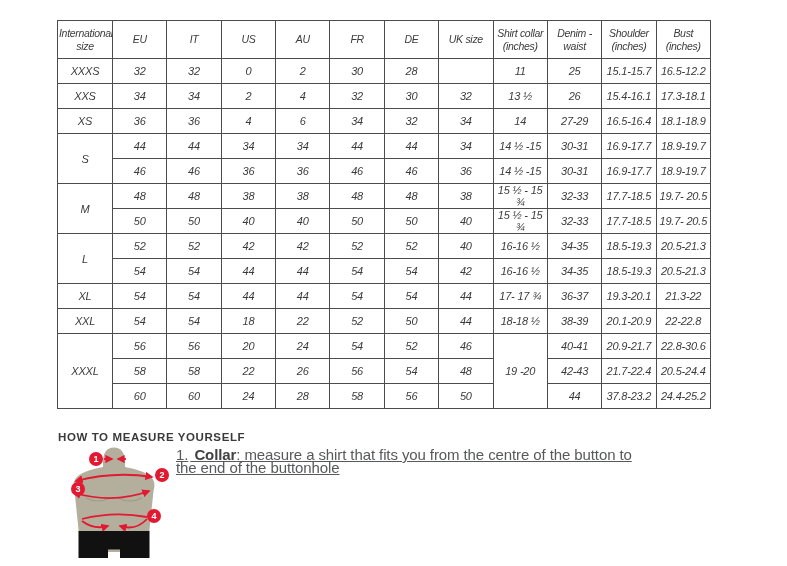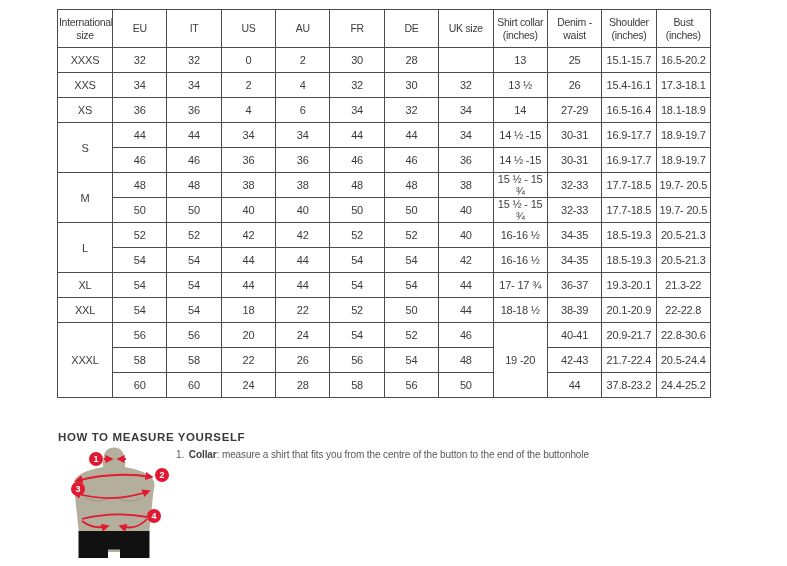--- a/index.html
+++ b/index.html
@@ -1,42 +1,42 @@
 <!DOCTYPE html>
 <html><head>
 <meta charset="utf-8">
 <style>
   html,body { margin:0; padding:0; }
   body {
     width:787px; height:566px; background:#ffffff; position:relative;
     font-family:"Liberation Sans", sans-serif; overflow:hidden;
   }
   table.size-table {
-    position:absolute; left:57px; top:9px; width:654px;
-    border-collapse:collapse; table-layout:fixed;
+    position:absolute; left:57px; top:20px; width:654px;
+    border-collapse:collapse; table-layout:fixed;font-style:italic;
   }
   .size-table col.c0 { width:55px; }
   .size-table th, .size-table td {
     border:1px solid #4c4c4c; text-align:center; vertical-align:middle;
     color:#3b3b3b; padding:0 1px; overflow:hidden;
   }
   .size-table th {
     height:37px; font-size:10.5px; font-weight:400; line-height:1.2;
     letter-spacing:-0.3px;
   }
   .size-table td {
     height:24px; font-size:11px; letter-spacing:-0.2px; font-weight:400;
   }
   .measure-heading {
     position:absolute; left:58px; top:431px; font-size:11.5px;
     font-weight:bold; color:#3a3a3a; letter-spacing:0.6px;
   }
   .figure-wrap { position:absolute; left:56px; top:446px; width:118px; height:120px; }
   .steps { position:absolute; left:176px; top:448px; width:470px; }
-  .step { font-size:10px; color:#58595b; line-height:13px; margin-bottom:5px; letter-spacing:-0.1px; }
+  .step { font-size:15px; color:#58595b; line-height:13px; margin-bottom:5px; letter-spacing:-0.1px;text-decoration:underline; }
   .step .num { margin-right:2px; }
   .step .lbl { font-weight:bold; color:#414042; }
 </style>
 </head>
 <body>
 
 <table class="size-table">
   <colgroup>
     <col class="c0">
       <col>
@@ -70,24 +70,24 @@
   <tbody>
       <tr>
         <td>XXXS</td>
         <td>32</td>
         <td>32</td>
         <td>0</td>
         <td>2</td>
         <td>30</td>
         <td>28</td>
         <td></td>
-        <td>13</td>
+        <td>11</td>
         <td>25</td>
         <td>15.1-15.7</td>
-        <td>16.5-20.2</td>
+        <td>16.5-12.2</td>
       </tr>
       <tr>
         <td>XXS</td>
         <td>34</td>
         <td>34</td>
         <td>2</td>
         <td>4</td>
         <td>32</td>
         <td>30</td>
         <td>32</td>

